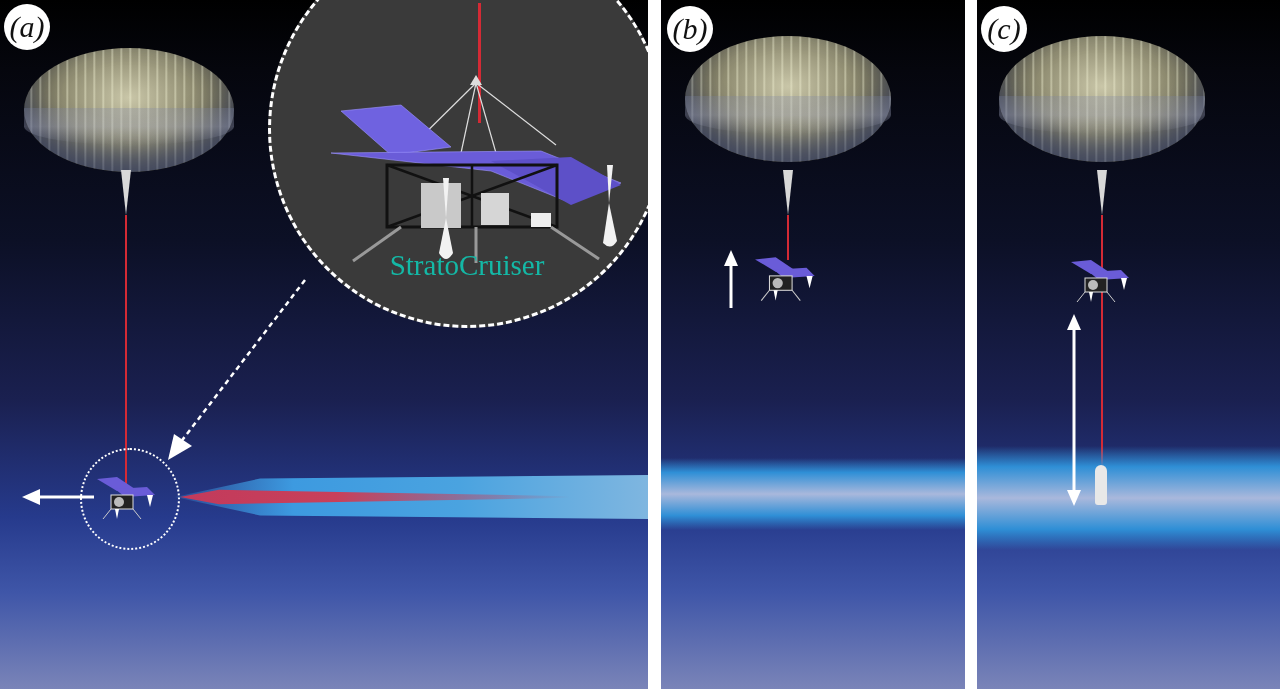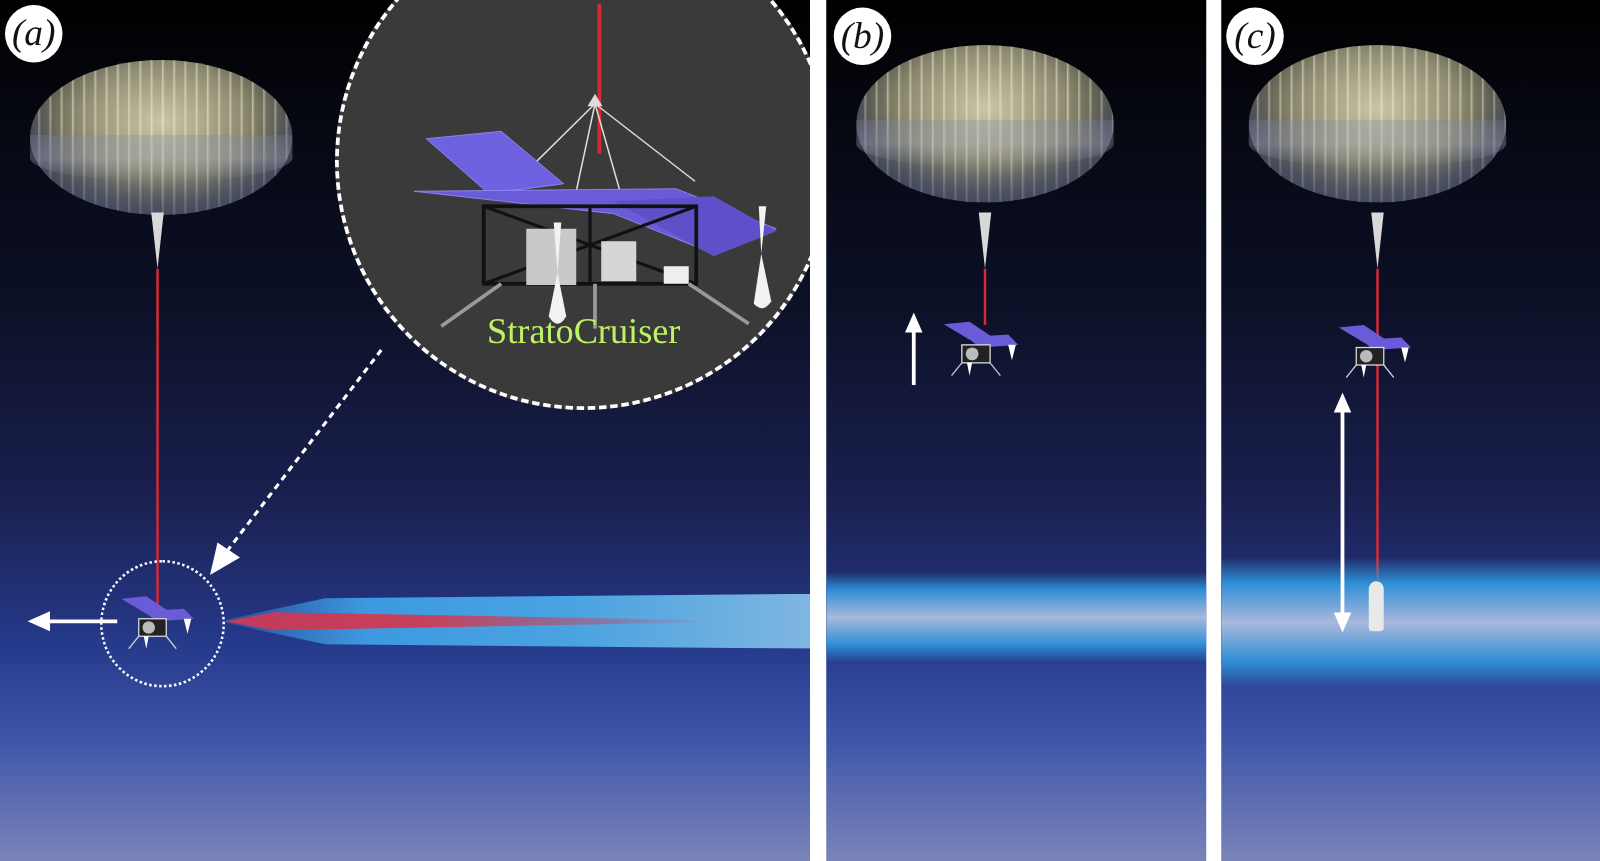--- a/index.html
+++ b/index.html
@@ -18,21 +18,21 @@
     box-shadow:inset 0 -20px 30px rgba(60,70,110,0.7);}
   .balloon::after{content:"";position:absolute;left:0;right:0;top:48%;height:30%;
     background:linear-gradient(to bottom,rgba(120,130,170,0.25),rgba(170,175,200,0.35),rgba(0,0,0,0));border-radius:0 0 50% 50%;}
   .neck{position:absolute;width:0;height:0;border-left:5px solid transparent;border-right:5px solid transparent;border-top:45px solid #d8d8d8;}
   .tether{position:absolute;width:2px;background:#d42a35;}
   .craft{position:absolute;}
   .band{position:absolute;left:0;right:0;
     background:linear-gradient(to bottom,rgba(40,140,220,0) 0%,#2f8fd6 20%,#a9b8dc 50%,#2f8fd6 80%,rgba(40,140,220,0) 100%);}
   .arrow{position:absolute;}
   svg{display:block;}
-  .inset-title{position:absolute;left:0;right:0;text-align:center;color:#bef264;font-size:29px;}
+  .inset-title{position:absolute;left:0;right:0;text-align:center;color:#14b8a6;font-size:29px;}
 </style>
 </head>
 <body>
 
 <div id="panel-a" class="panel">
   <div class="label">(a)</div>
 
   <div class="balloon" style="left:24px;top:48px;width:210px;height:124px;"></div>
   <div class="neck" style="left:121px;top:170px;"></div>
   <div class="tether" style="left:125px;top:215px;height:275px;"></div>

